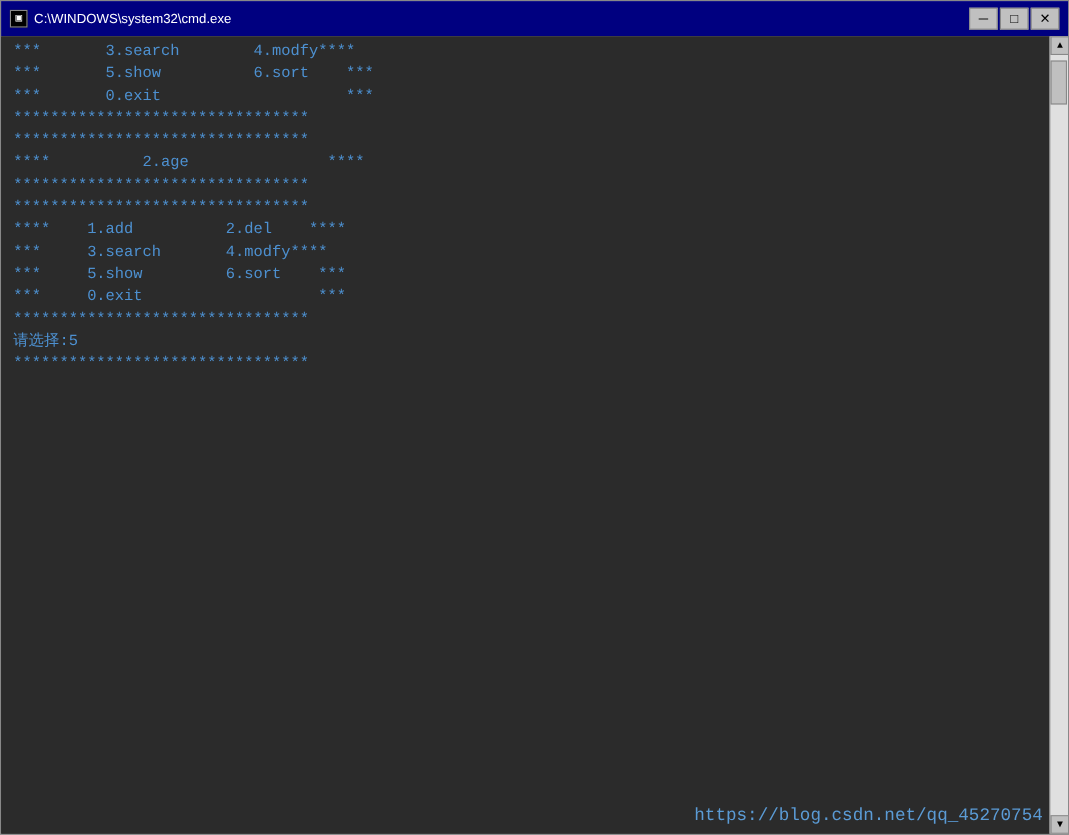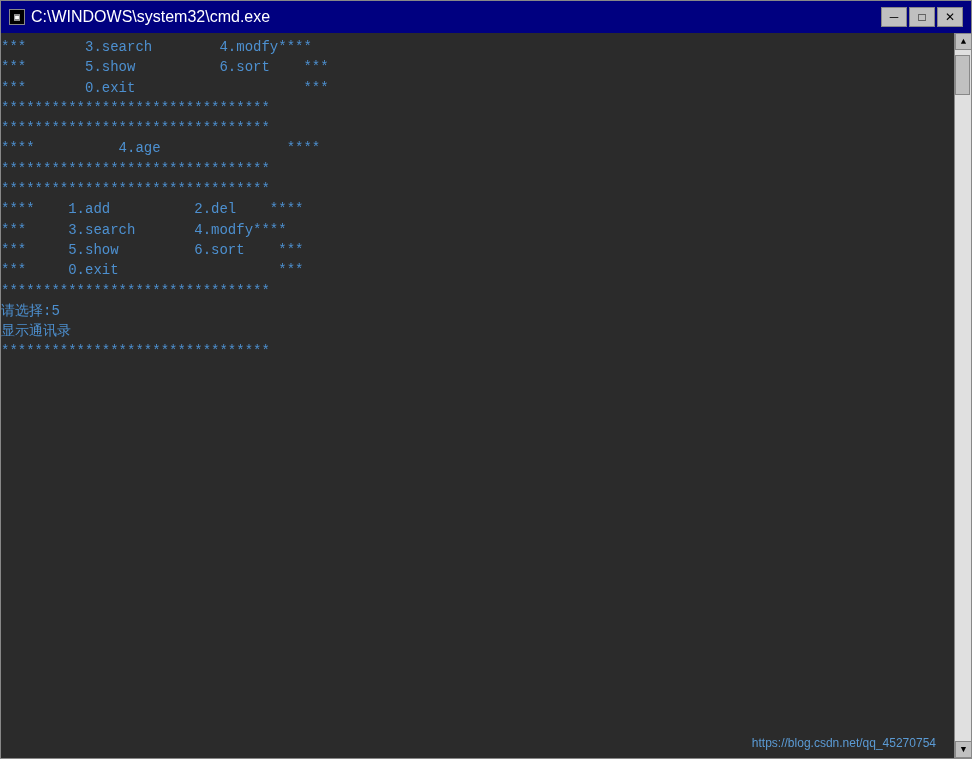--- a/index.html
+++ b/index.html
@@ -47,21 +47,21 @@
       border: 1px solid #888;
       display: flex;
       align-items: center;
       justify-content: center;
       font-size: 10px;
       color: white;
     }
 
     .title-bar-title {
       color: white;
-      font-size: 16px;
+      font-size: 12px;
       font-family: 'Segoe UI', Arial, sans-serif;
     }
 
     .title-bar-controls {
       display: flex;
       gap: 2px;
     }
 
     .title-btn {
       width: 26px;
@@ -84,21 +84,21 @@
     .console-area {
       flex: 1;
       background: #2b2b2b;
       display: flex;
       overflow: hidden;
     }
 
     .console-content {
       flex: 1;
       background: #2b2b2b;
-      padding: 4px 0;
+      padding: 4px 11px;
       overflow: hidden;
       color: #5b9bd5;
       font-family: 'Courier New', Courier, monospace;
       font-size: 14px;
       line-height: 1.45;
     }
 
     .scrollbar {
       width: 17px;
       background: #c0c0c0;
@@ -137,24 +137,24 @@
     }
 
     .line {
       white-space: pre;
       color: #4d90d0;
     }
 
     .watermark {
       position: absolute;
       bottom: 8px;
-      right: 35px;
+      right: 23px;
       color: #5b9bd5;
-      font-size: 12px;
-      font-family: Liberation Sans, sans-serif;
+      font-size: 16px;
+      font-family: Liberation Mono, monospace;
     }
   </style>
 </head>
 <body>
 
 <div class="window">
   <div class="title-bar">
     <div class="title-bar-left">
       <div class="title-bar-icon">
         <span>▣</span>
@@ -167,30 +167,29 @@
       <button class="title-btn close">✕</button>
     </div>
   </div>
   <div class="console-area" style="position: relative;">
     <div class="console-content" id="console-output">
     <div class="line">***       3.search        4.modfy****</div>
         <div class="line">***       5.show          6.sort    ***</div>
         <div class="line">***       0.exit                    ***</div>
         <div class="line">********************************</div>
         <div class="line">********************************</div>
-        <div class="line">****          4.age               ****</div>
+        <div class="line">****          2.age               ****</div>
         <div class="line">********************************</div>
         <div class="line">********************************</div>
         <div class="line">****    1.add          2.del    ****</div>
         <div class="line">***     3.search       4.modfy****</div>
         <div class="line">***     5.show         6.sort    ***</div>
         <div class="line">***     0.exit                   ***</div>
         <div class="line">********************************</div>
         <div class="line">请选择:5</div>
-        <div class="line">显示通讯录</div>
         <div class="line"></div>
         <div class="line">********************************</div>
       </div>
     <div class="scrollbar">
       <div class="scroll-btn">▲</div>
       <div class="scroll-track">
         <div class="scroll-thumb"></div>
       </div>
       <div class="scroll-btn">▼</div>
     </div>

